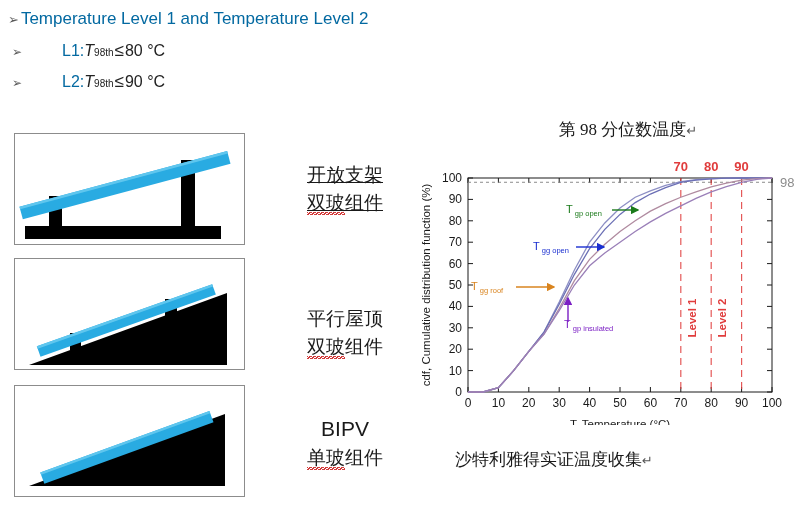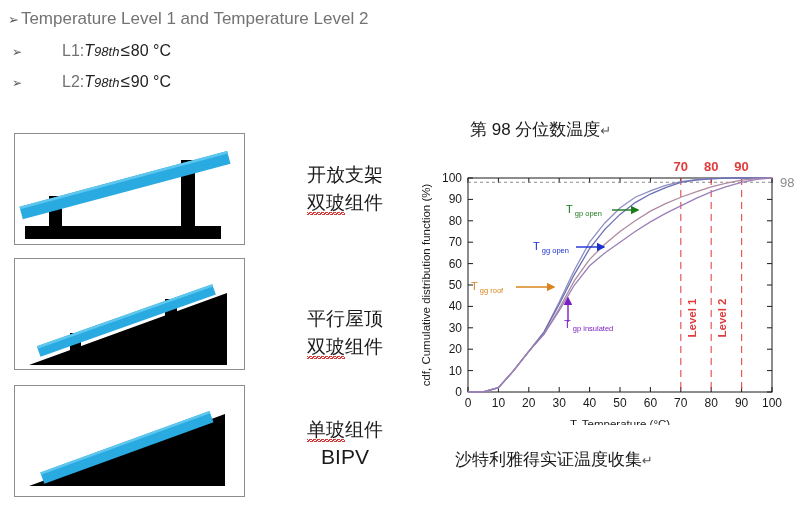--- a/index.html
+++ b/index.html
@@ -7,48 +7,48 @@
     width:800px;height:519px;background:#ffffff;position:relative;overflow:hidden;
     font-family:"Liberation Sans","DejaVu Sans",sans-serif;color:#222;
   }
   
   .bullets{position:absolute;left:8px;top:6px;width:470px;}
   .b-row{display:flex;align-items:baseline;white-space:nowrap;}
   .b-row.lvl0{font-size:17px;line-height:26px;margin-bottom:5px;}
   .b-row.lvl1{font-size:16px;line-height:25px;margin-bottom:4px;padding-left:4px;}
   .bullet{color:#595959;font-size:13px;margin-right:2px;}
   .b-row.lvl1 .bullet{margin-right:40px;font-size:12px;}
-  .b-text{color:#737373;}
-  .sub{font-size:13px;font-style:italic;vertical-align:-3px;letter-spacing:0px;}
+  .b-text{color:#0369a1;}
+  .sub{font-size:10px;vertical-align:-3px;letter-spacing:0px;}
   .ital{font-style:italic;}
   .le{font-size:17px;padding:0 1px;}
 
   
   .panel{position:absolute;left:14px;width:229px;border:1px solid #8c8c8c;background:#fff;overflow:hidden;}
   #panel-open{top:133px;height:110px;}
   #panel-roof{top:258px;height:110px;}
   #panel-bipv{top:385px;height:110px;}
   .panel svg{display:block;width:100%;height:100%;}
 
   
   .cn-cap{position:absolute;left:275px;width:140px;text-align:center;
           font-family:"DejaVu Sans","Liberation Sans",sans-serif;font-size:19px;color:#1a1a1a;line-height:28px;}
-  #cap-open{top:160px;}
+  #cap-open{top:160px;text-decoration:underline;}
   #cap-roof{top:304px;}
   #cap-bipv{top:415px;}
   .cap-line{display:block;}
   .bipv-en{font-family:"Liberation Sans",sans-serif;font-size:21px;}
   .sq{background-image:
         repeating-linear-gradient(135deg,#d23b3b 0 1px,transparent 1px 2px);
       background-position:0 100%;background-repeat:repeat-x;background-size:4px 3px;
       padding-bottom:2px;}
 
   
-  .chart-title{position:absolute;left:470px;top:118px;width:280px;text-align:left;
-     font-family:Liberation Sans, sans-serif;font-size:17px;color:#1a1a1a;}
+  .chart-title{position:absolute;left:488px;top:118px;width:280px;text-align:center;
+     font-family:Liberation Serif, serif;font-size:17px;color:#1a1a1a;}
   .chart-caption{position:absolute;left:455px;top:448px;width:300px;text-align:left;
      font-family:"DejaVu Sans","Liberation Sans",sans-serif;font-size:17px;color:#1a1a1a;}
   .pilcrow{color:#555;font-size:13px;}
 
   
   #cdf-chart{position:absolute;left:416px;top:150px;width:384px;height:275px;}
   #cdf-chart svg{display:block;}
 </style>
 </head>
 <body>
@@ -121,22 +121,22 @@
   <span class="cap-line">开放支架</span>
   <span class="cap-line"><span class="sq">双玻</span>组件</span>
 </div>
 
 <div class="cn-cap" id="cap-roof">
   <span class="cap-line">平行屋顶</span>
   <span class="cap-line"><span class="sq">双玻</span>组件</span>
 </div>
 
 <div class="cn-cap" id="cap-bipv">
+  <span class="cap-line bipv-en">BIPV</span>
   <span class="cap-line"><span class="sq">单玻</span>组件</span>
-  <span class="cap-line bipv-en">BIPV</span>
 </div>
 
 <div class="chart-title">
   <span>第 98 分位数温度</span><span class="pilcrow">↵</span>
 </div>
 
 <div id="cdf-chart">
   <svg id="chart-svg" viewBox="0 0 384 275" width="384" height="275">
       <rect x="52" y="28" width="304" height="214" fill="#fff" stroke="#1a1a1a" stroke-width="1"></rect>
       <line x1="52" y1="242" x2="52" y2="237" stroke="#1a1a1a" stroke-width="1"></line>

